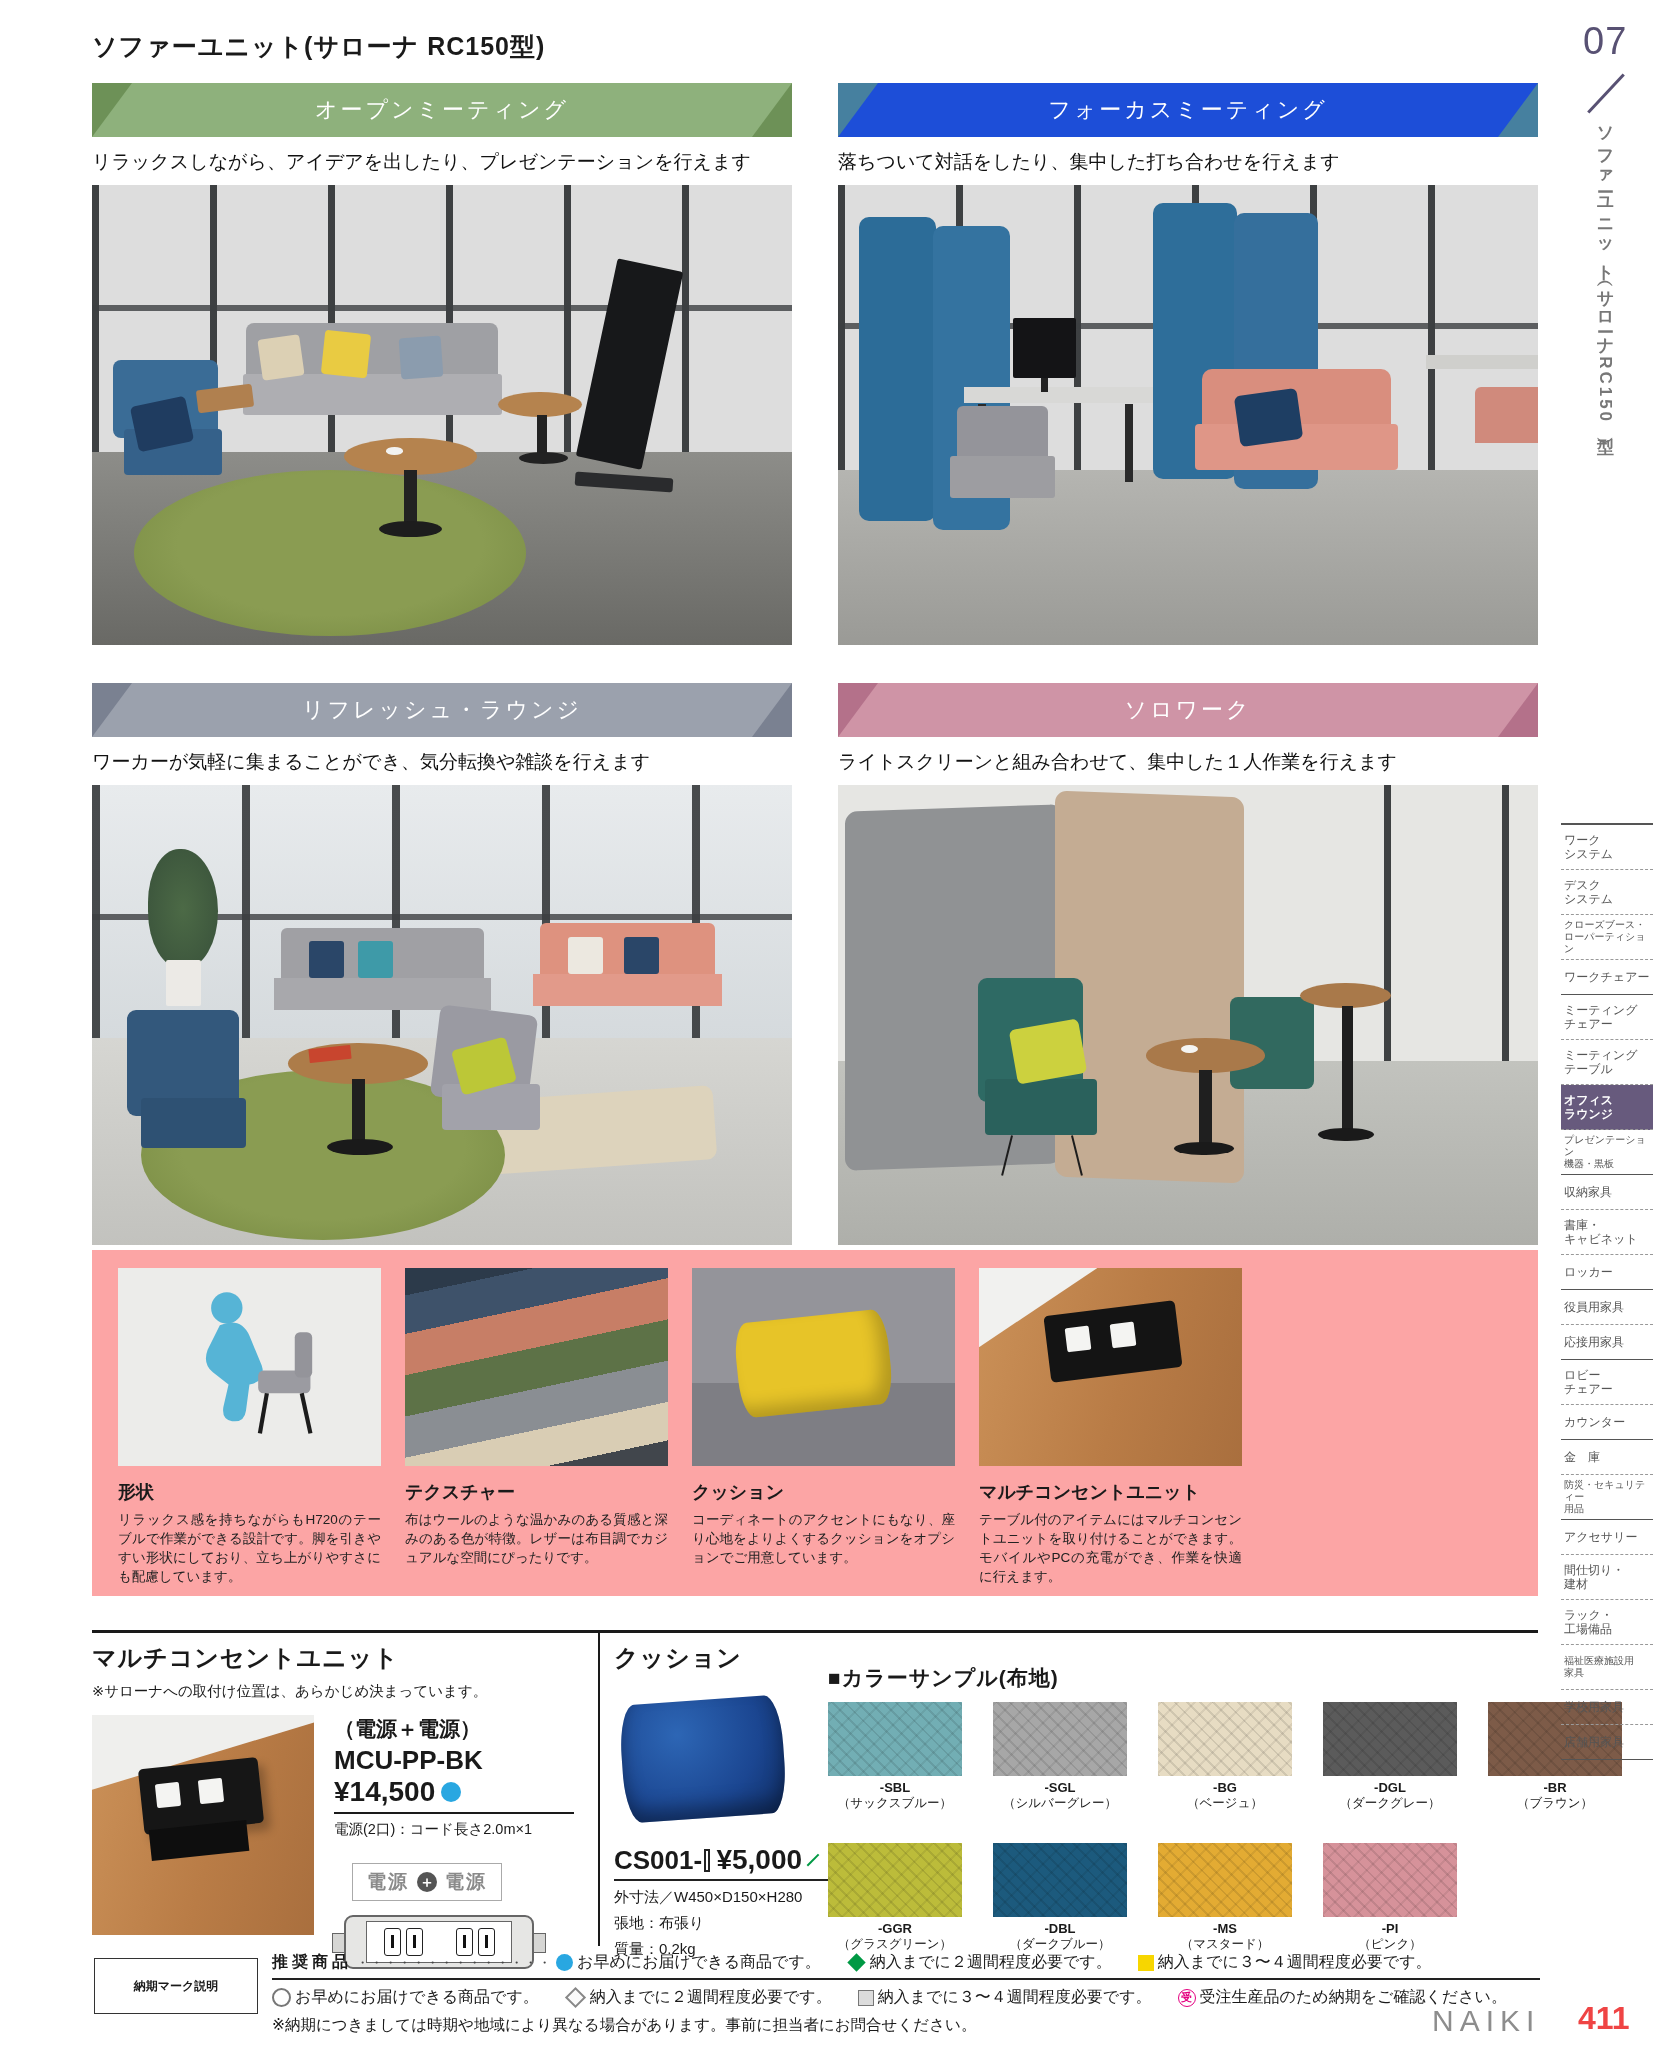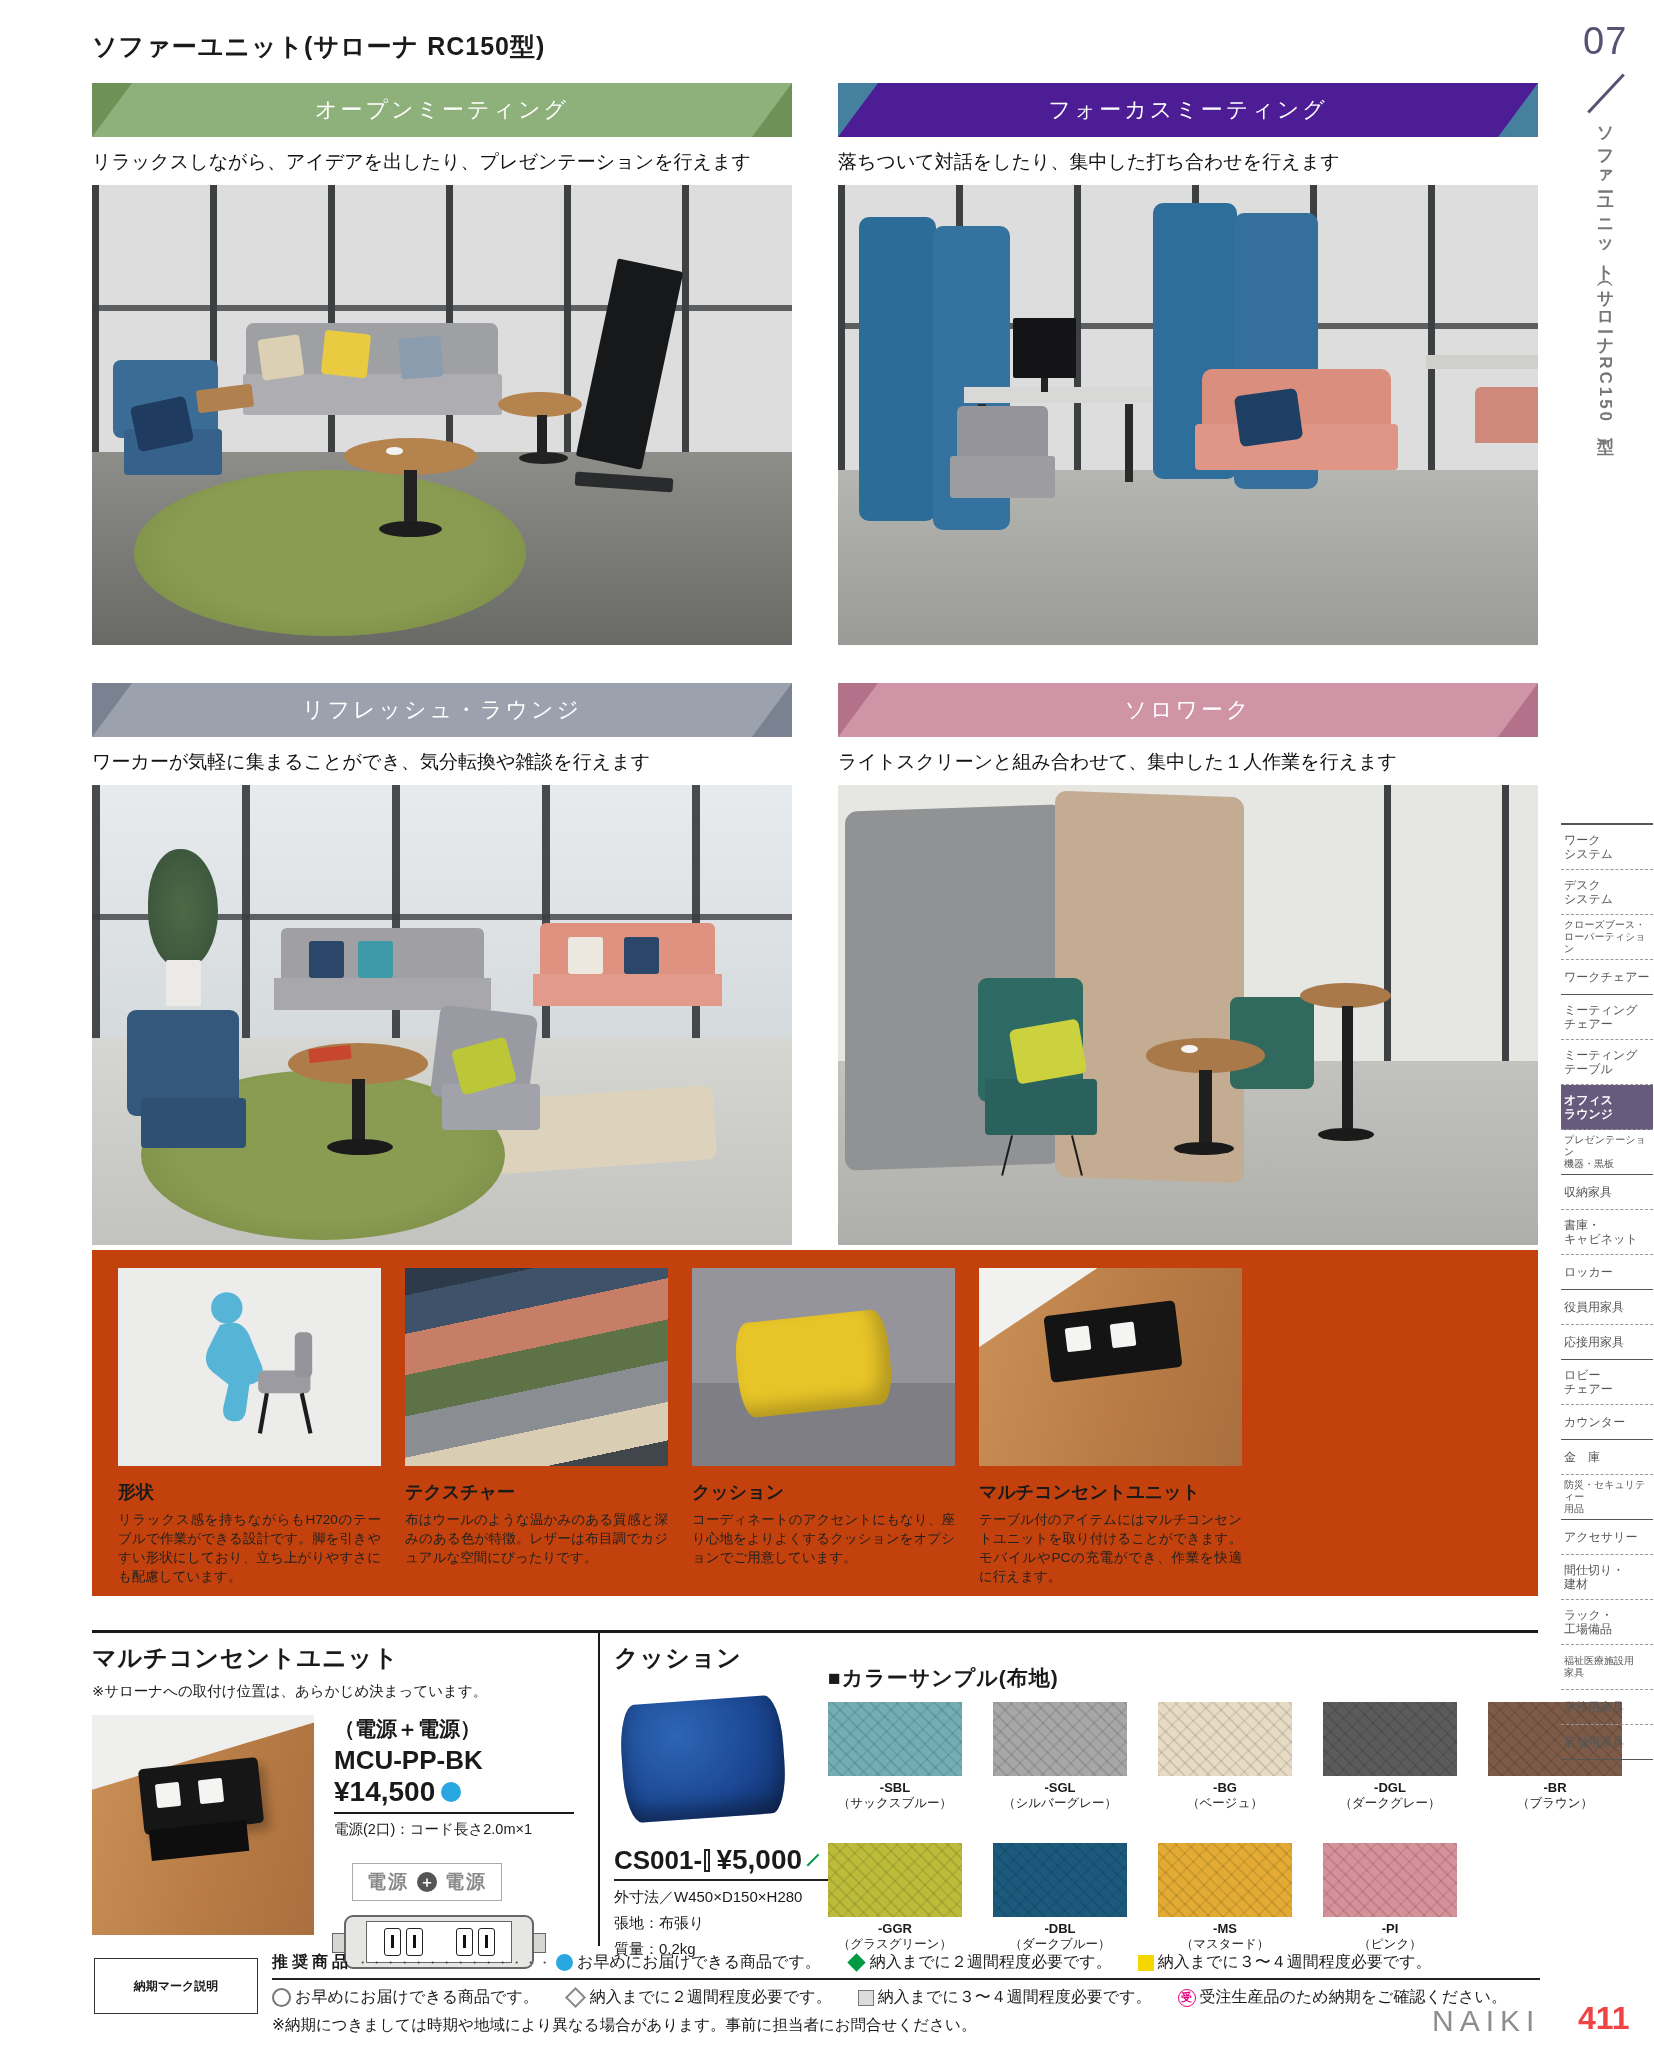--- a/index.html
+++ b/index.html
@@ -166,21 +166,21 @@
       <div class="ell" style="left:58%;top:45%;width:12%;height:5.5%;background:#b5834e;"></div>
       <div style="left:63.5%;top:50%;width:1.5%;height:9%;background:#222;"></div>
       <div class="ell" style="left:61%;top:58%;width:7%;height:2.6%;background:#222;"></div>
       <div class="ell" style="left:42%;top:57%;width:2.4%;height:1.6%;background:#f2f2f0;"></div>
       <div style="left:72%;top:17%;width:9.5%;height:44%;background:#17181a;border-radius:3px;transform:rotate(12deg);"></div>
       <div style="left:69%;top:63%;width:14%;height:3%;background:#2a2b2d;transform:rotate(4deg);border-radius:3px;"></div>
     </div>
   </div>
 
   <div class="scene" style="left:838px;top:83px;">
-    <div class="hdr" style="background-color: #4c1d95;">
+    <div class="hdr" style="background-color: #1d4ed8;">
       <span class="hdr-tri l" style="background-color: rgb(70, 128, 159);"></span>
       <span class="hdr-tri r" style="background-color: rgb(70, 128, 159);"></span>
       <span class="hdr-label">フォーカスミーティング</span>
     </div>
     <div class="scene-caption">落ちついて対話をしたり、集中した打ち合わせを行えます</div>
     <div class="photo">
       <div class="win mullions" style="left:0;top:0;right:0;height:62%;"></div>
       <div class="midrail" style="left:0;top:30%;right:0;height:6px;"></div>
       <div style="left:0;top:62%;right:0;bottom:0;background:linear-gradient(#b5b5b1,#9a9a96);"></div>
       <div style="left:3%;top:7%;width:11%;height:66%;background:#2c6c98;border-radius:10px;"></div>
@@ -260,21 +260,21 @@
       <div class="ell" style="left:44%;top:55%;width:17%;height:7.5%;background:#a9794a;"></div>
       <div style="left:51.6%;top:62%;width:1.8%;height:16%;background:#1f1f1f;"></div>
       <div class="ell" style="left:48%;top:77.5%;width:8.5%;height:3%;background:#1a1a1a;"></div>
       <div class="ell" style="left:49%;top:56.5%;width:2.4%;height:1.8%;background:#f4f4f2;"></div>
       <div class="ell" style="left:66%;top:43%;width:13%;height:5.5%;background:#a9794a;"></div>
       <div style="left:72%;top:48%;width:1.5%;height:27%;background:#1f1f1f;"></div>
       <div class="ell" style="left:68.5%;top:74.5%;width:8%;height:3%;background:#1a1a1a;"></div>
     </div>
   </div>
 
-  <div class="features" style="background:#c2410c;">
+  <div class="features" style="background:#fca5a5;">
 
     <div class="feat">
       <div class="thumb" style="background:#ececea;">
         <svg style="left:8%;top:6%;width:84%;height:88%;" viewBox="0 0 100 100">
           <circle cx="37" cy="16" r="9" fill="#56b4d6"></circle>
           <path d="M33 26 q12 -5 17 6 l7 17 q3 9 -7 11 l-2 15 q-1 7 -8 6 q-6 -1 -5 -8 l3 -13 -9 -7 q-6 -5 -3 -13 z" fill="#56b4d6"></path>
           <rect x="55" y="52" width="30" height="13" rx="3" fill="#9b9ba1"></rect>
           <rect x="76" y="30" width="10" height="26" rx="3" fill="#94949a"></rect>
           <line x1="60" y1="65" x2="56" y2="88" stroke="#1c1c1c" stroke-width="2.4"></line>
           <line x1="80" y1="65" x2="85" y2="88" stroke="#1c1c1c" stroke-width="2.4"></line>

